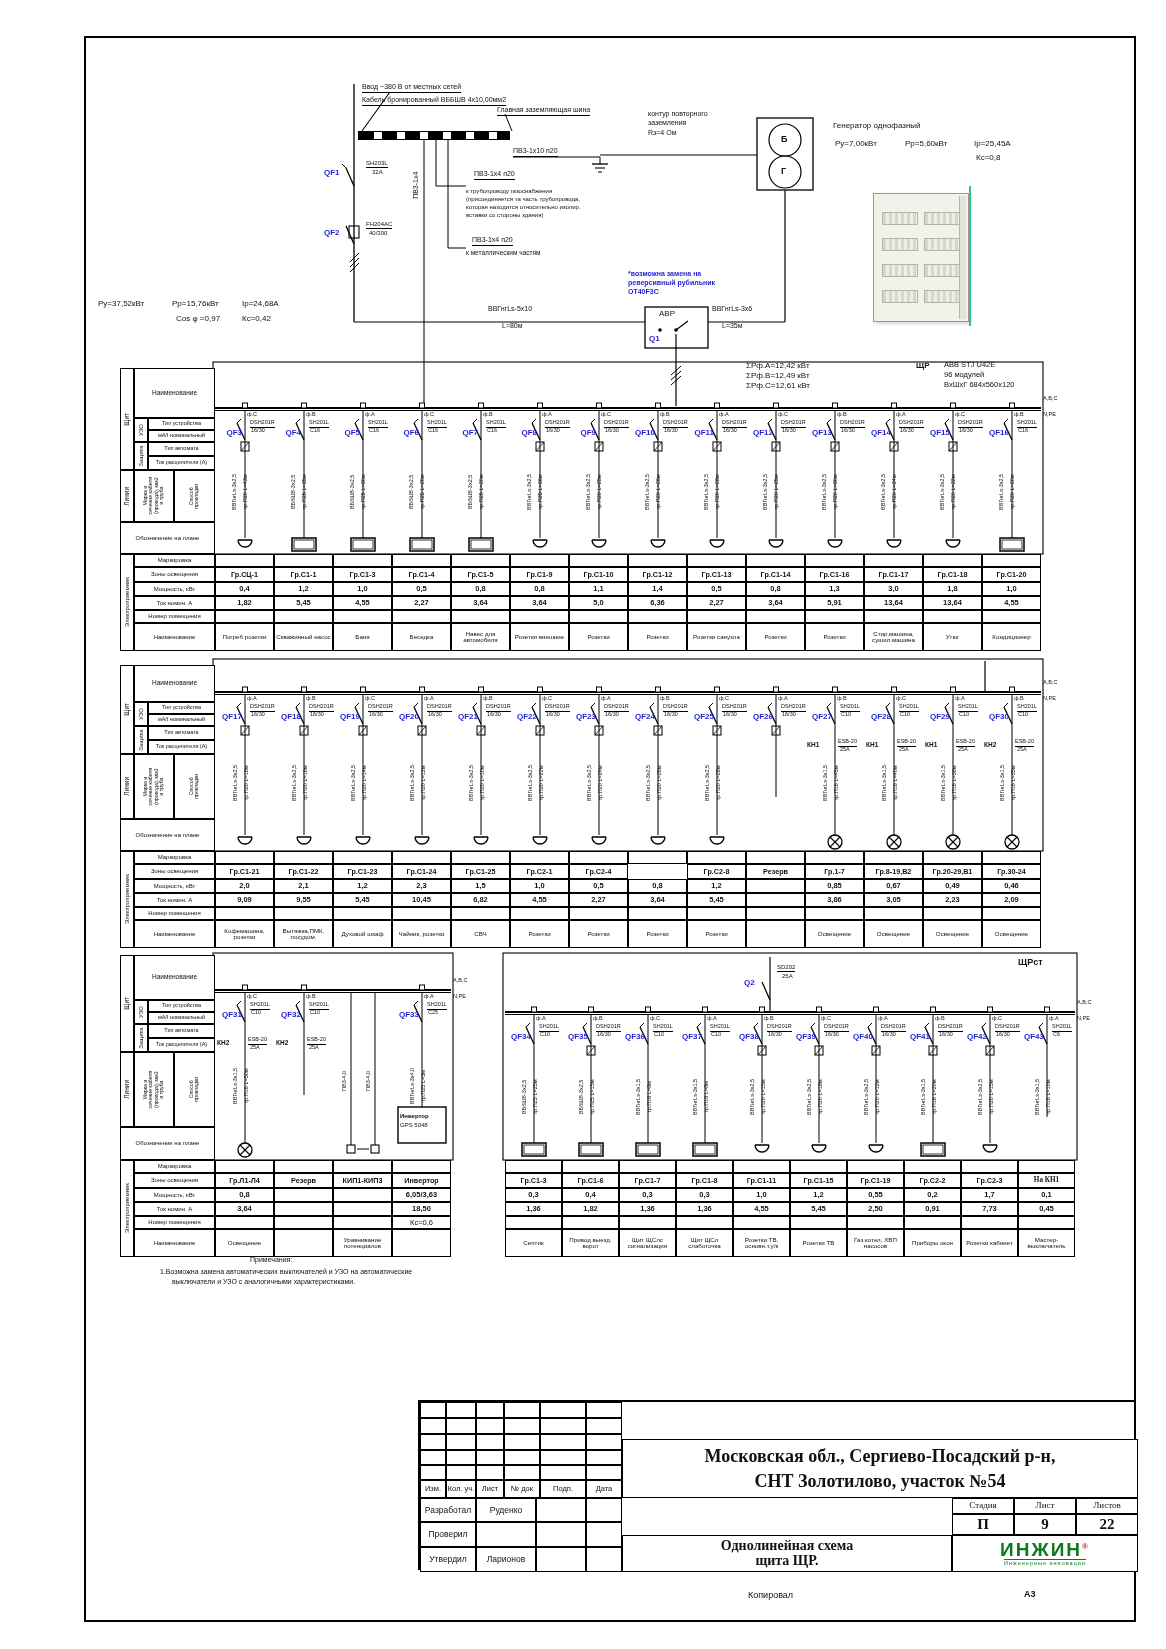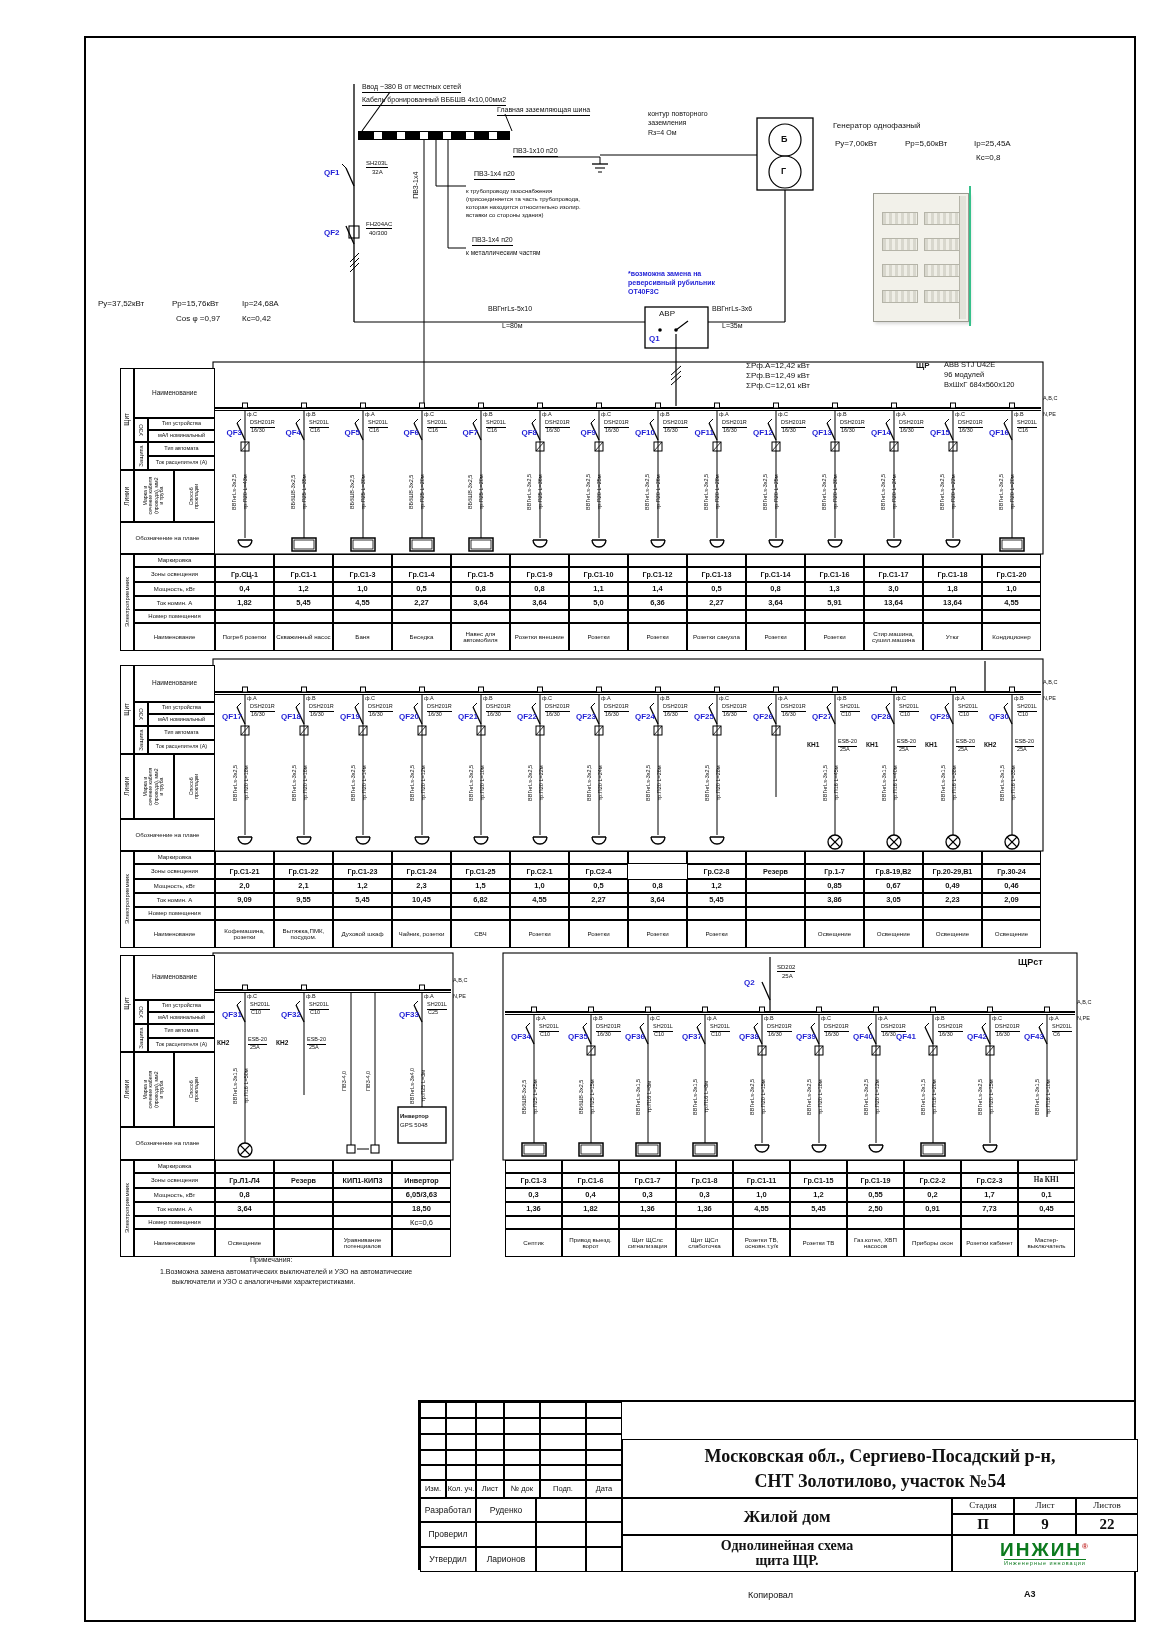--- a/index.html
+++ b/index.html
@@ -440,21 +440,20 @@
   <div class="abs t7" style="left:250px;top:1256px;">Примечания:</div>
   <div class="abs t7" style="left:160px;top:1268px;">1.Возможна замена автоматических выключателей и УЗО на автоматические</div>
   <div class="abs t7" style="left:172px;top:1278px;">выключатели и УЗО с аналогичными характеристиками.</div>
 
   <div id="titleblock">
     <div id="stamp-grid"></div>
     <div class="cell serif" style="left:202px;top:37px;width:516px;height:59px;flex-direction:column;font-size:18px;font-weight:bold;line-height:1.35;">
       <span>Московская обл., Сергиево-Посадский р-н,</span>
       <span>СНТ Золотилово, участок №54</span>
     </div>
-    <div class="cell serif" style="left:202px;top:96px;width:330px;height:37px;font-size:17px;font-weight:bold;">Жилой дом</div>
     <div class="cell serif" style="left:202px;top:133px;width:330px;height:37px;flex-direction:column;font-size:14px;font-weight:bold;">
       <span>Однолинейная схема</span>
       <span>щита ЩР.</span>
     </div>
     <div class="cell serif" style="left:532px;top:96px;width:62px;height:16px;font-size:9px;">Стадия</div>
     <div class="cell serif" style="left:594px;top:96px;width:62px;height:16px;font-size:9px;">Лист</div>
     <div class="cell serif" style="left:656px;top:96px;width:62px;height:16px;font-size:9px;">Листов</div>
     <div class="cell serif" style="left:532px;top:112px;width:62px;height:21px;font-size:15px;font-weight:bold;">П</div>
     <div class="cell serif" style="left:594px;top:112px;width:62px;height:21px;font-size:15px;font-weight:bold;">9</div>
     <div class="cell serif" style="left:656px;top:112px;width:62px;height:21px;font-size:15px;font-weight:bold;">22</div>
@@ -1059,21 +1058,21 @@
     <div class="abs t5 rotlab" style="left: 794.5px; top: 1093.5px; width: 51px; text-align: center; transform: rotate(-90deg); transform-origin: center center; white-space: normal; line-height: 1.05;">тр.П20 L=18м</div>
     <div class="abs t5" style="left: 878px; top: 1016px;">ф.А</div>
     <div class="abs t5 ul" style="left: 881px; top: 1024px;">DSH201R</div>
     <div class="abs t5" style="left: 882px; top: 1032px;">16/30</div>
     <div class="abs t8 b blue" style="left: 839px; top: 1032px; width: 34px; text-align: right;">QF40</div>
     <div class="abs t5 rotlab" style="left: 840.5px; top: 1093.5px; width: 51px; text-align: center; transform: rotate(-90deg); transform-origin: center center; white-space: normal; line-height: 1.05;">ВВГнгLs-3х2,5</div>
     <div class="abs t5 rotlab" style="left: 851.5px; top: 1093.5px; width: 51px; text-align: center; transform: rotate(-90deg); transform-origin: center center; white-space: normal; line-height: 1.05;">тр.П20 L=12м</div>
     <div class="abs t5" style="left: 935px; top: 1016px;">ф.В</div>
     <div class="abs t5 ul" style="left: 938px; top: 1024px;">DSH201R</div>
     <div class="abs t5" style="left: 939px; top: 1032px;">16/30</div>
-    <div class="abs t8 b blue" style="left: 896px; top: 1032px; width: 34px; text-align: left;">QF41</div>
+    <div class="abs t8 b blue" style="left: 896px; top: 1032px; width: 34px; text-align: right;">QF41</div>
     <div class="abs t5 rotlab" style="left: 897.5px; top: 1093.5px; width: 51px; text-align: center; transform: rotate(-90deg); transform-origin: center center; white-space: normal; line-height: 1.05;">ВВГнгLs-3х1,5</div>
     <div class="abs t5 rotlab" style="left: 908.5px; top: 1093.5px; width: 51px; text-align: center; transform: rotate(-90deg); transform-origin: center center; white-space: normal; line-height: 1.05;">тр.П16 L=20м</div>
     <div class="abs t5" style="left: 992px; top: 1016px;">ф.С</div>
     <div class="abs t5 ul" style="left: 995px; top: 1024px;">DSH201R</div>
     <div class="abs t5" style="left: 996px; top: 1032px;">16/30</div>
     <div class="abs t8 b blue" style="left: 953px; top: 1032px; width: 34px; text-align: right;">QF42</div>
     <div class="abs t5 rotlab" style="left: 954.5px; top: 1093.5px; width: 51px; text-align: center; transform: rotate(-90deg); transform-origin: center center; white-space: normal; line-height: 1.05;">ВВГнгLs-3х2,5</div>
     <div class="abs t5 rotlab" style="left: 965.5px; top: 1093.5px; width: 51px; text-align: center; transform: rotate(-90deg); transform-origin: center center; white-space: normal; line-height: 1.05;">тр.П20 L=15м</div>
     <div class="abs t5" style="left: 1049px; top: 1016px;">ф.А</div>
     <div class="abs t5 ul" style="left: 1052px; top: 1024px;">SH201L</div>

